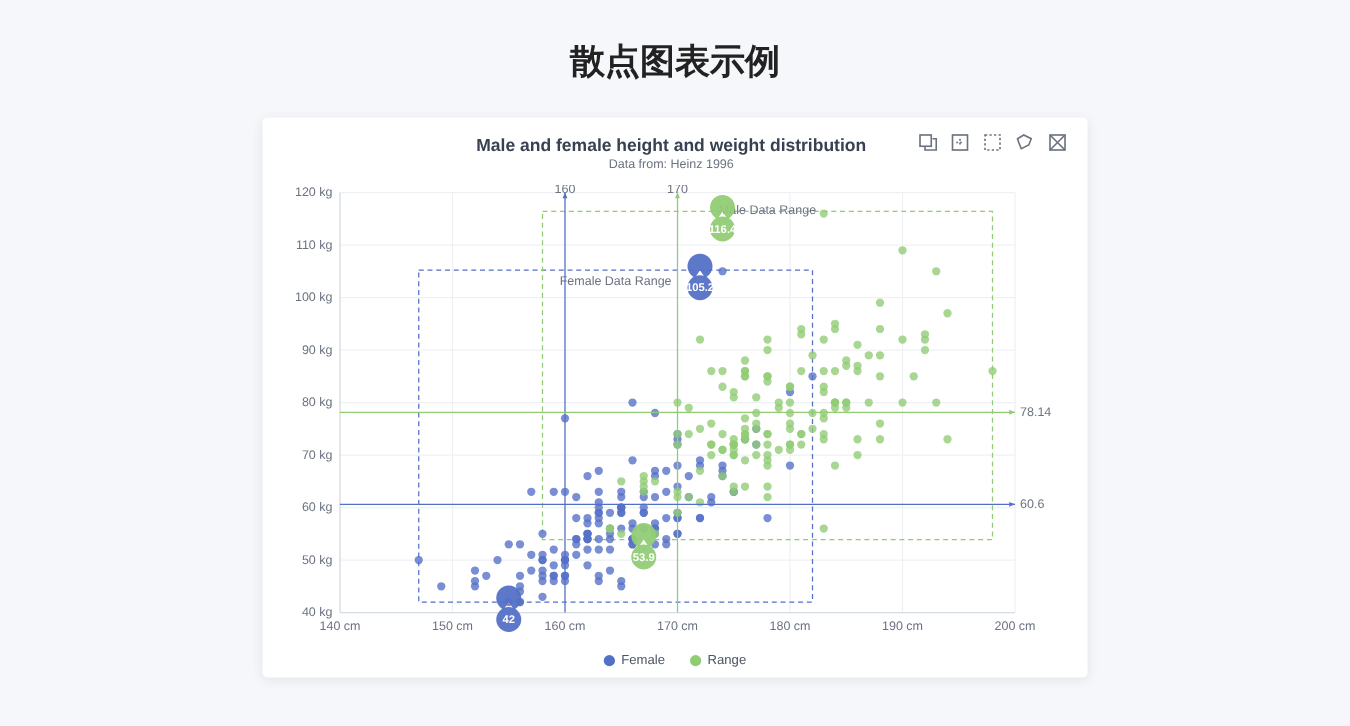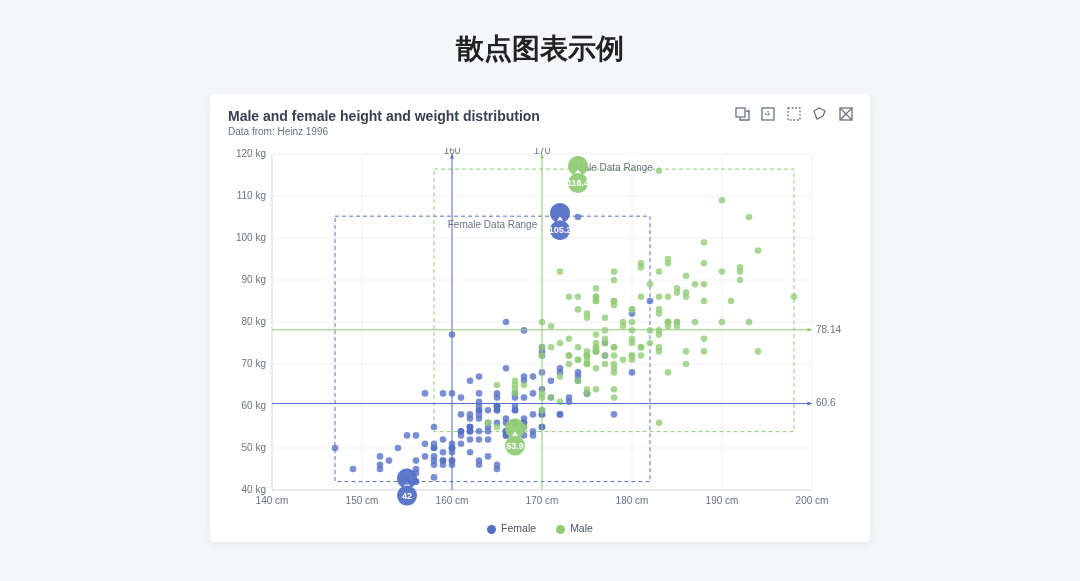--- a/index.html
+++ b/index.html
@@ -18,20 +18,21 @@
     font-size: 28px; font-weight: 700; color: #222;
   }
   .card {
     position: absolute;
     left: 210px; top: 94px;
     width: 660px; height: 448px;
     background: #fff;
     border-radius: 4px;
     box-shadow: 0 2px 10px rgba(0,0,0,0.08);
     padding: 14px 24px 8px 18px;
+    text-align: center;
   }
   .chart-title {
     font-size: 14px; font-weight: 700; color: #374151;
   }
   .chart-sub {
     font-size: 10px; color: #6b7280; margin-top: 2px;
   }
   .toolbox {
     position: absolute; top: 12px; right: 16px;
     display: flex; gap: 10px;
@@ -443,15 +444,15 @@
         <circle cx="350" cy="35.120000000000005" r="10" fill="#91cc75" fill-opacity="0.95"></circle>
         <text x="350" y="38.120000000000005" text-anchor="middle" class="marker-pin">116.4</text>
         <path d="M287 283.62 L283 289.62 A 10 10 0 1 1 291 289.62 Z" fill="#91cc75" fill-opacity="0.95"></path>
         <circle cx="287" cy="297.62" r="10" fill="#91cc75" fill-opacity="0.95"></circle>
         <text x="287" y="300.62" text-anchor="middle" class="marker-pin">53.9</text>
       </svg>
   </div>
 
   <div class="legend">
     <span><span class="dot" id="leg-dot-0" style="background: rgb(84, 112, 198);"></span><span>Female</span></span>
-    <span><span class="dot" id="leg-dot-1" style="background: rgb(145, 204, 117);"></span><span>Male</span></span>
+    <span><span class="dot" id="leg-dot-1" style="background: rgb(145, 204, 117);"></span><span>Range</span></span>
   </div>
 </div>
 
 </body></html>

